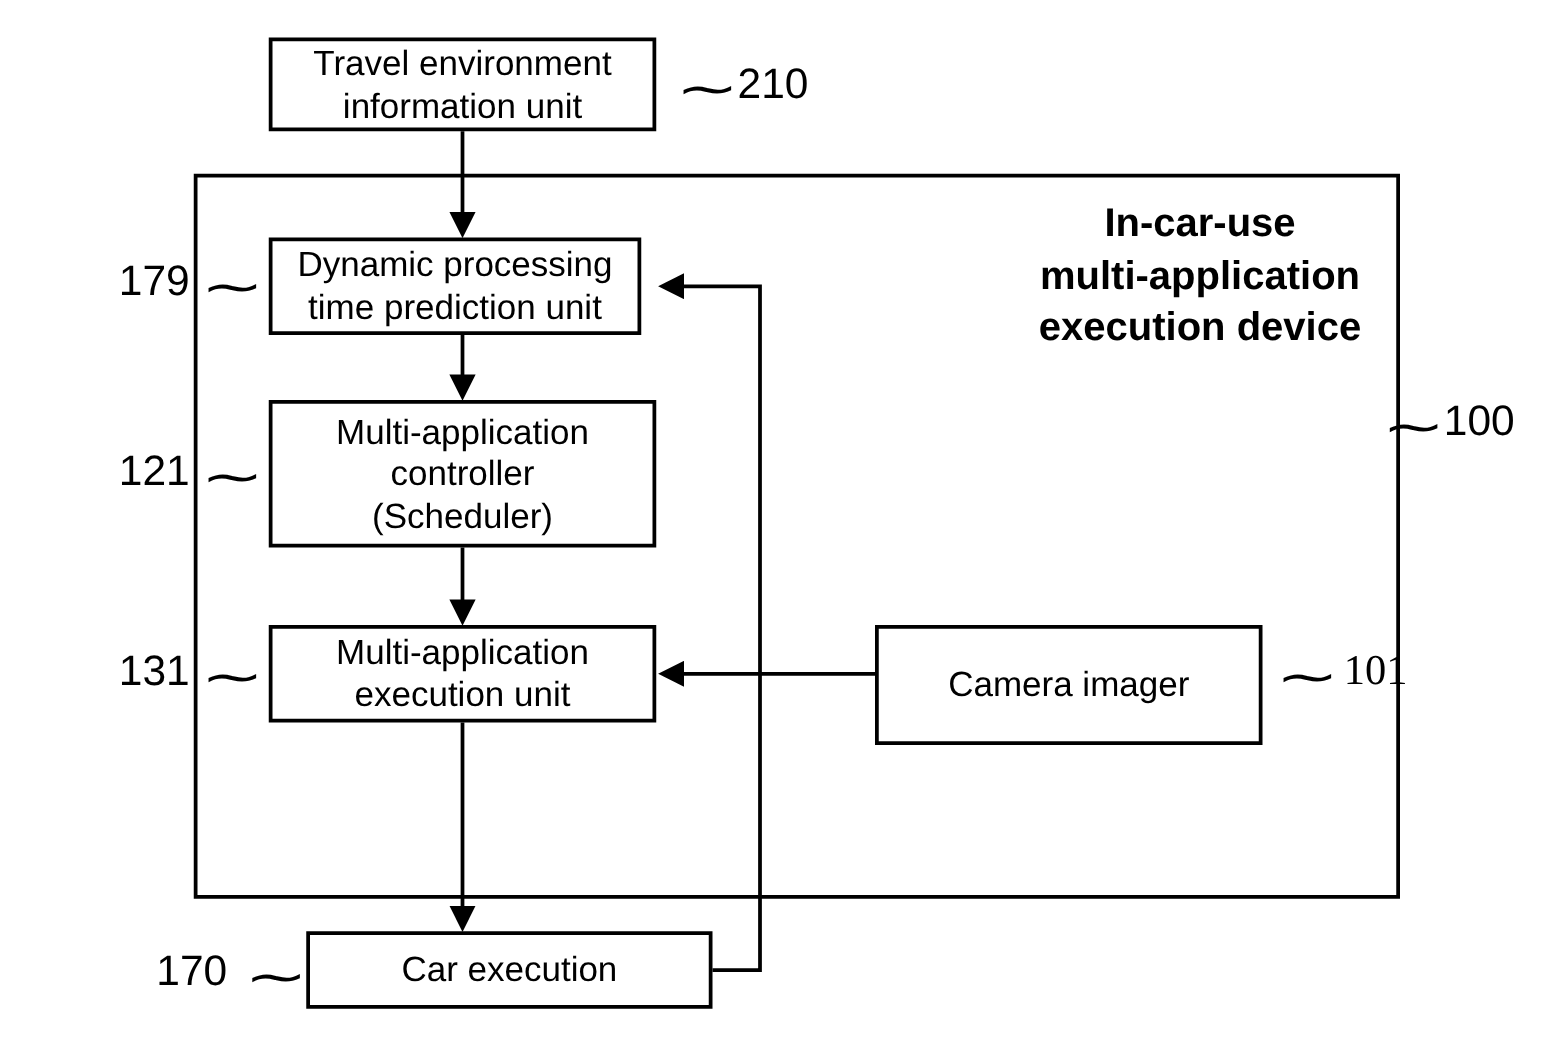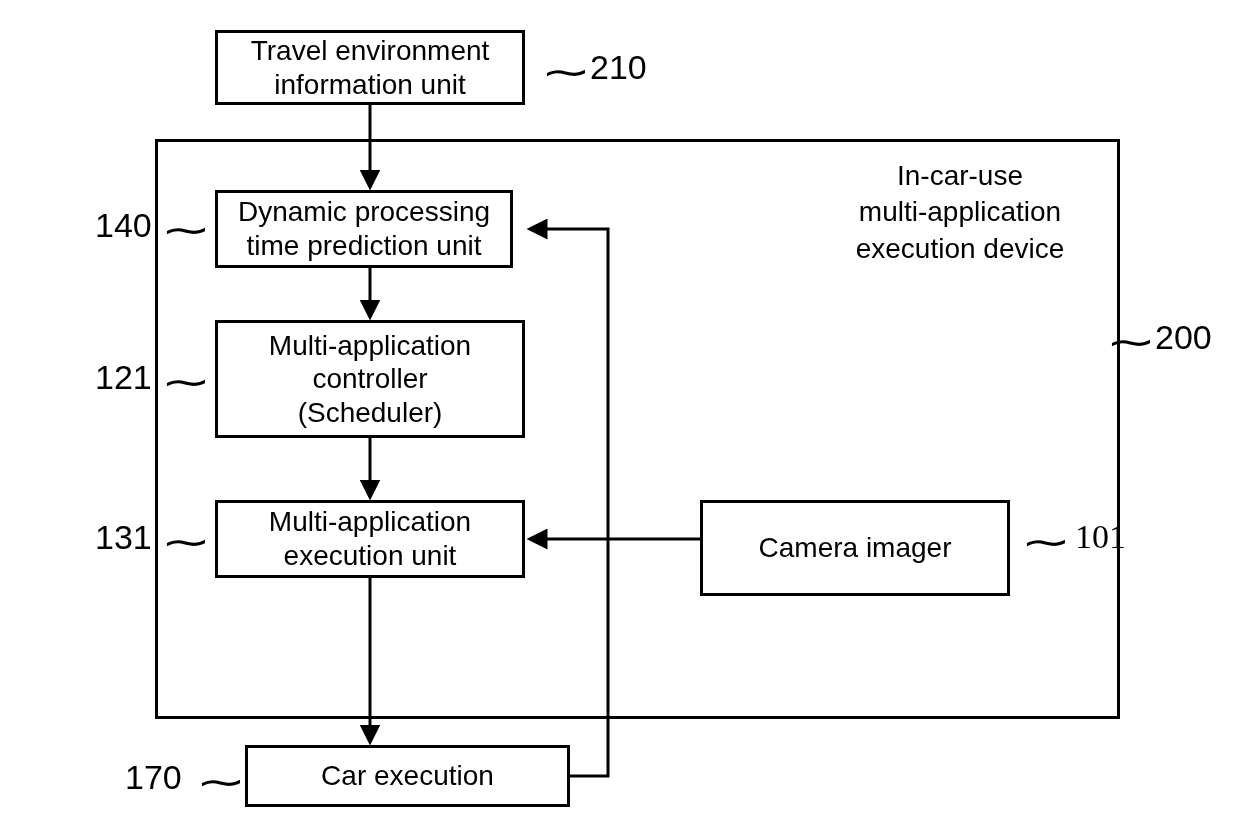--- a/index.html
+++ b/index.html
@@ -30,23 +30,24 @@
     background: transparent;
     box-sizing: border-box;
   }
   .label {
     position: absolute;
     font-size: 34px;
     line-height: 1;
   }
   .device-label {
     position: absolute;
-    font-size: 28px;
+    font-size: 32px;
     text-align: center;
     line-height: 1.3;
+    font-weight: bold;
   }
   .tilde {
     position: absolute;
     font-size: 38px;
     line-height: 1;
     transform: scaleX(1.6);
   }
   svg.arrows {
     position: absolute;
     left: 0;
@@ -69,26 +70,26 @@
 
 <div class="box" style="left:215px; top:500px; width:310px; height:78px;">Multi-application<br>execution unit</div>
 
 <div class="box" style="left:700px; top:500px; width:310px; height:96px;">Camera imager</div>
 
 <div class="box" style="left:245px; top:745px; width:325px; height:62px;">Car execution</div>
 
 <div class="device-label" style="left:820px; top:158px; width:280px;">In-car-use<br>multi-application<br>execution device</div>
 
 <span class="label" style="left:590px; top:50px;">210</span>
-<span class="label" style="left:95px; top:208px;">140</span>
+<span class="label" style="left:95px; top:208px;">179</span>
 <span class="label" style="left:95px; top:360px;">121</span>
 <span class="label" style="left:95px; top:520px;">131</span>
 <span class="label" style="left:1075px; top:520px;font-family:Liberation Serif, serif;">101</span>
 <span class="label" style="left:125px; top:760px;">170</span>
-<span class="label" style="left:1155px; top:320px;">200</span>
+<span class="label" style="left:1155px; top:320px;">100</span>
 
 <span class="tilde" style="left:550px; top:53px;">∼</span>
 <span class="tilde" style="left:170px; top:211px;">∼</span>
 <span class="tilde" style="left:170px; top:363px;">∼</span>
 <span class="tilde" style="left:170px; top:523px;">∼</span>
 <span class="tilde" style="left:1030px; top:523px;">∼</span>
 <span class="tilde" style="left:205px; top:763px;">∼</span>
 <span class="tilde" style="left:1115px; top:323px;">∼</span>
 
 <svg class="arrows">

